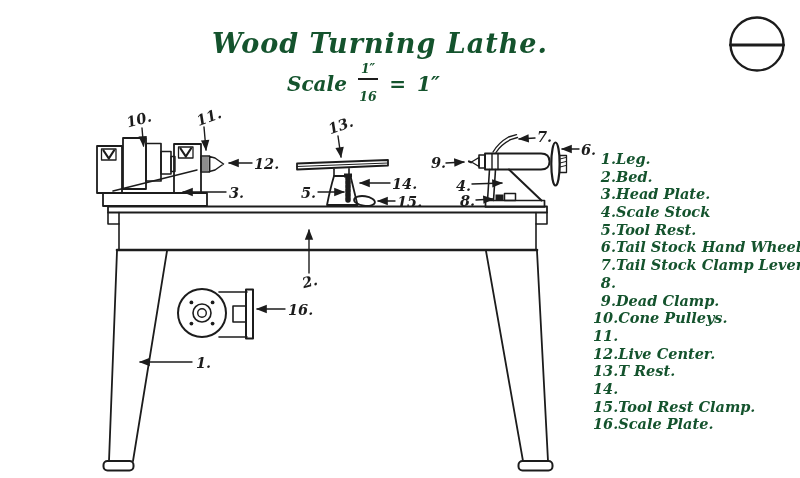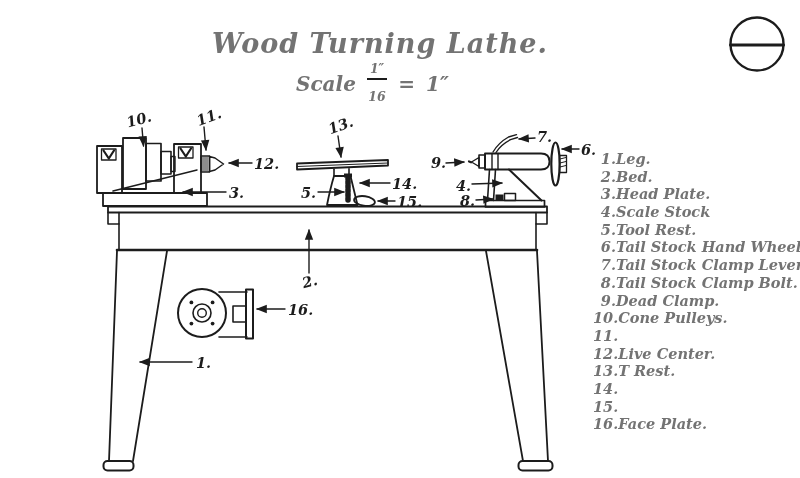--- a/index.html
+++ b/index.html
@@ -1,22 +1,22 @@
 <!DOCTYPE html>
 <html><head>
 <meta charset="utf-8">
 <style>
   html,body{margin:0;padding:0;background:#fff;}
   .canvas{position:relative;width:800px;height:478px;background:#fff;overflow:hidden;
-          font-family:"DejaVu Serif", serif;color:#737373;}
+          font-family:"DejaVu Serif", serif;color:#14532d;}
   svg{position:absolute;left:0;top:0;}
   .stroke{stroke:#1c1c1c;fill:none;stroke-linecap:round;stroke-linejoin:round;}
   .title{position:absolute;left:200px;top:28px;width:360px;text-align:center;
          font-style:italic;font-weight:bold;font-size:27px;letter-spacing:1px;}
-  .subtitle{position:absolute;left:296px;top:64px;display:flex;align-items:center;gap:11px;
+  .subtitle{position:absolute;left:287px;top:64px;display:flex;align-items:center;gap:11px;
             font-style:italic;font-weight:bold;font-size:20px;}
   .frac{display:inline-flex;flex-direction:column;align-items:center;font-size:12.5px;
         line-height:1;transform:translateY(-1px);}
   .frac .fn{padding:0 3px 2px;border-bottom:2px solid #1c1c1c;}
   .frac .fd{padding-top:11px;}
   .legend{position:absolute;left:593px;top:150px;width:205px;}
   .lrow{display:flex;height:17.7px;align-items:baseline;
         font-style:italic;font-weight:bold;font-size:14.5px;white-space:nowrap;}
   .ln{display:inline-block;min-width:23px;text-align:right;}
   .callout{font-family:"DejaVu Serif", serif;font-style:italic;font-weight:bold;
@@ -63,21 +63,20 @@
     <div class="lrow">
         <span class="ln">6.</span>
         <span class="lt">Tail Stock Hand Wheel.</span>
       </div>
     <div class="lrow">
         <span class="ln">7.</span>
         <span class="lt">Tail Stock Clamp Lever.</span>
       </div>
     <div class="lrow">
         <span class="ln">8.</span>
-        <span class="lt">Tail Stock Clamp Bolt.</span>
       </div>
     <div class="lrow">
         <span class="ln">9.</span>
         <span class="lt">Dead Clamp.</span>
       </div>
     <div class="lrow">
         <span class="ln">10.</span>
         <span class="lt">Cone Pulleys.</span>
       </div>
     <div class="lrow">
@@ -89,24 +88,25 @@
       </div>
     <div class="lrow">
         <span class="ln">13.</span>
         <span class="lt">T Rest.</span>
       </div>
     <div class="lrow">
         <span class="ln">14.</span>
       </div>
     <div class="lrow">
         <span class="ln">15.</span>
+        <span class="lt">Tool Rest Clamp.</span>
       </div>
     <div class="lrow">
         <span class="ln">16.</span>
-        <span class="lt">Face Plate.</span>
+        <span class="lt">Scale Plate.</span>
       </div>
   </div>
 
   <svg width="800" height="478" viewBox="0 0 800 478">
     <defs>
       <marker id="ah" markerWidth="9" markerHeight="8" refX="7.5" refY="3.5" orient="auto">
         <path d="M0.5,0.5 L8.2,3.5 L0.5,6.5 Z" fill="#1c1c1c"></path>
       </marker>
     </defs>
 

